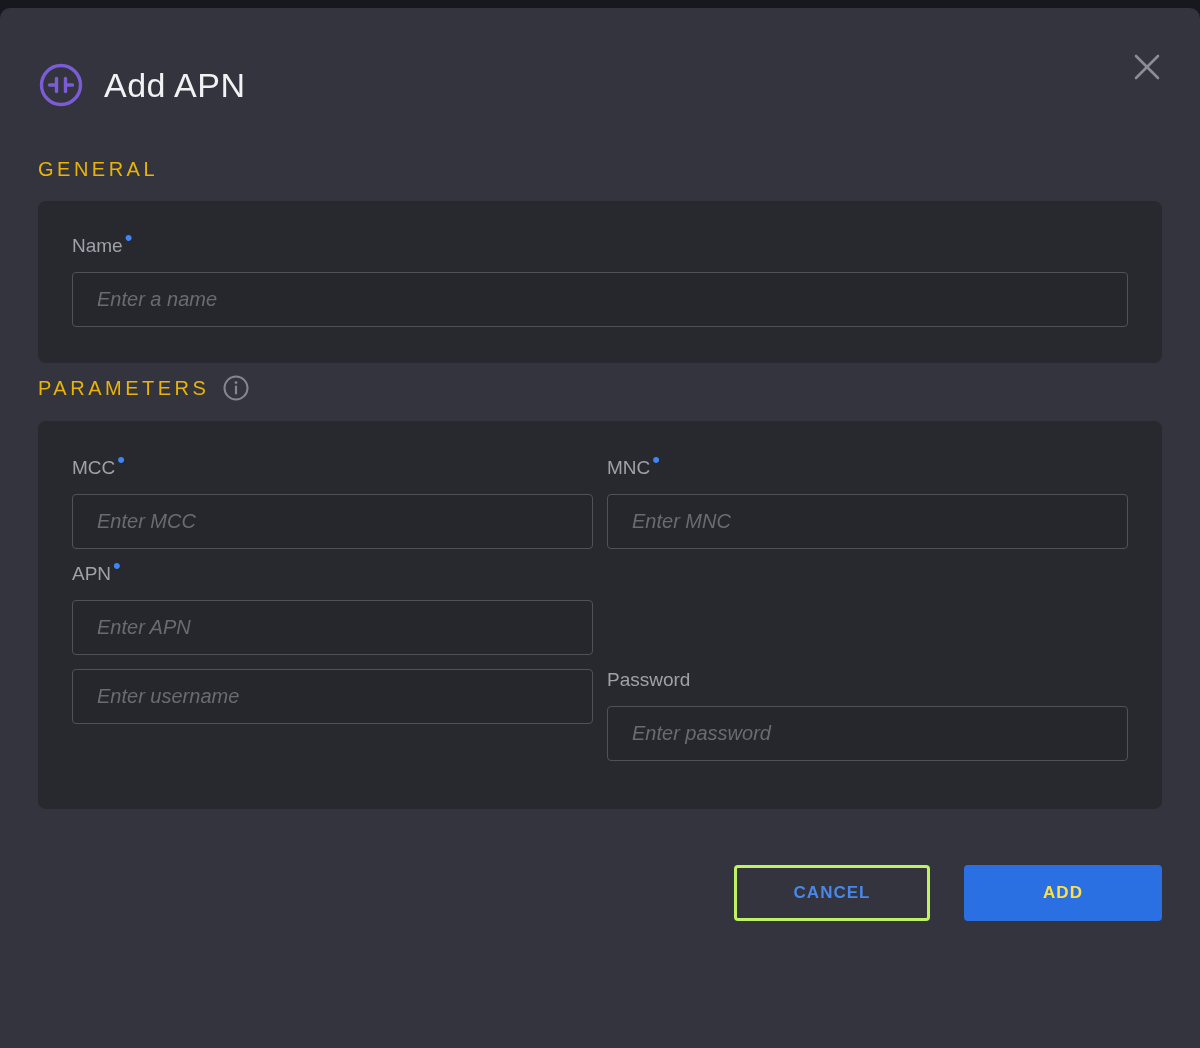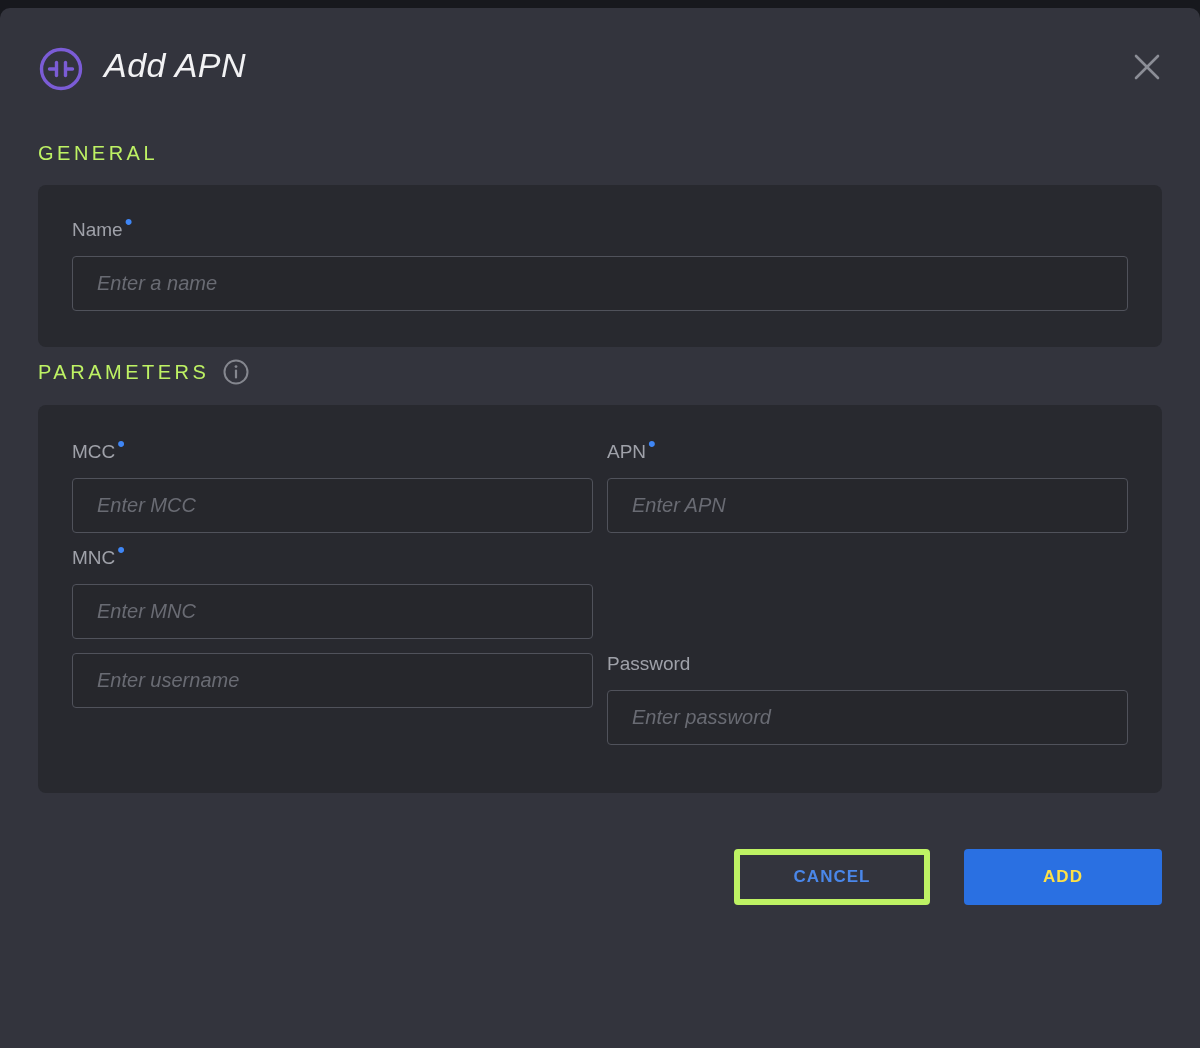--- a/index.html
+++ b/index.html
@@ -11,36 +11,35 @@
     overflow:hidden;
   }
   .modal {
     position:absolute; top:8px; left:0; right:0; bottom:0;
     background:#33343d;
     border-radius:10px 10px 0 0;
     padding:0 38px;
   }
   
   .modal-header {
-    display:flex; align-items:flex-start; gap:20px;
-    padding-top:38px;
-    font-style:italic;
+    display:flex; align-items:center; gap:20px;
+    padding-top:54px;
   }
   .hdr-icon { width:46px; height:46px; flex:0 0 auto; }
   .modal-title {
     color:#f2f2f4; font-size:34px; font-weight:500; letter-spacing:0.5px;
   }
   .close-btn {
     position:absolute; top:42px; right:36px;
     width:34px; height:34px; cursor:pointer;
     background:none; border:none; padding:0;
   }
   
   .section-label {
-    color:#bef264; font-size:20px; font-weight:500;
+    color:#eab308; font-size:20px; font-weight:500;
     letter-spacing:3.5px;
     display:flex; align-items:center; gap:14px;
   }
   .section-label.general { margin-top:50px; }
   .section-label.parameters { margin-top:12px; }
   .info-icon { width:26px; height:26px; }
   
   .panel {
     background:#28292f;
     border-radius:8px;
@@ -85,21 +84,21 @@
   }
   .btn {
     height:56px; border-radius:4px;
     font-size:17px; font-weight:700; letter-spacing:1px;
     font-family:"Liberation Sans","DejaVu Sans",sans-serif;
     cursor:pointer;
   }
   .btn-cancel {
     width:196px;
     background:transparent;
-    border:6px solid #bef264;
+    border:3px solid #bef264;
     color:#4a87ea;
   }
   .btn-add {
     width:198px;
     background:#2a70e2;
     border:none;
     color:#fde047;
   }
 </style>
 </head>
@@ -150,27 +149,27 @@
 
   <div class="panel params-panel">
     <div class="field-grid">
 
       <div class="field">
         <label class="field-label"><span>MCC</span><span class="req-dot">•</span></label>
         <input class="text-input" type="text" placeholder="Enter MCC" style="">
       </div>
 
       <div class="field">
-        <label class="field-label"><span>APN</span><span class="req-dot">•</span></label>
-        <input class="text-input" type="text" placeholder="Enter APN" style="">
+        <label class="field-label"><span>MNC</span><span class="req-dot">•</span></label>
+        <input class="text-input" type="text" placeholder="Enter MNC" style="">
       </div>
 
       <div class="field">
-        <label class="field-label"><span>MNC</span><span class="req-dot">•</span></label>
-        <input class="text-input" type="text" placeholder="Enter MNC" style="">
+        <label class="field-label"><span>APN</span><span class="req-dot">•</span></label>
+        <input class="text-input" type="text" placeholder="Enter APN" style="">
       </div>
 
       <div class="field"></div>
 
       <div class="field">
         <input class="text-input" type="text" placeholder="Enter username" style="">
       </div>
 
       <div class="field">
         <label class="field-label"><span>Password</span></label>

